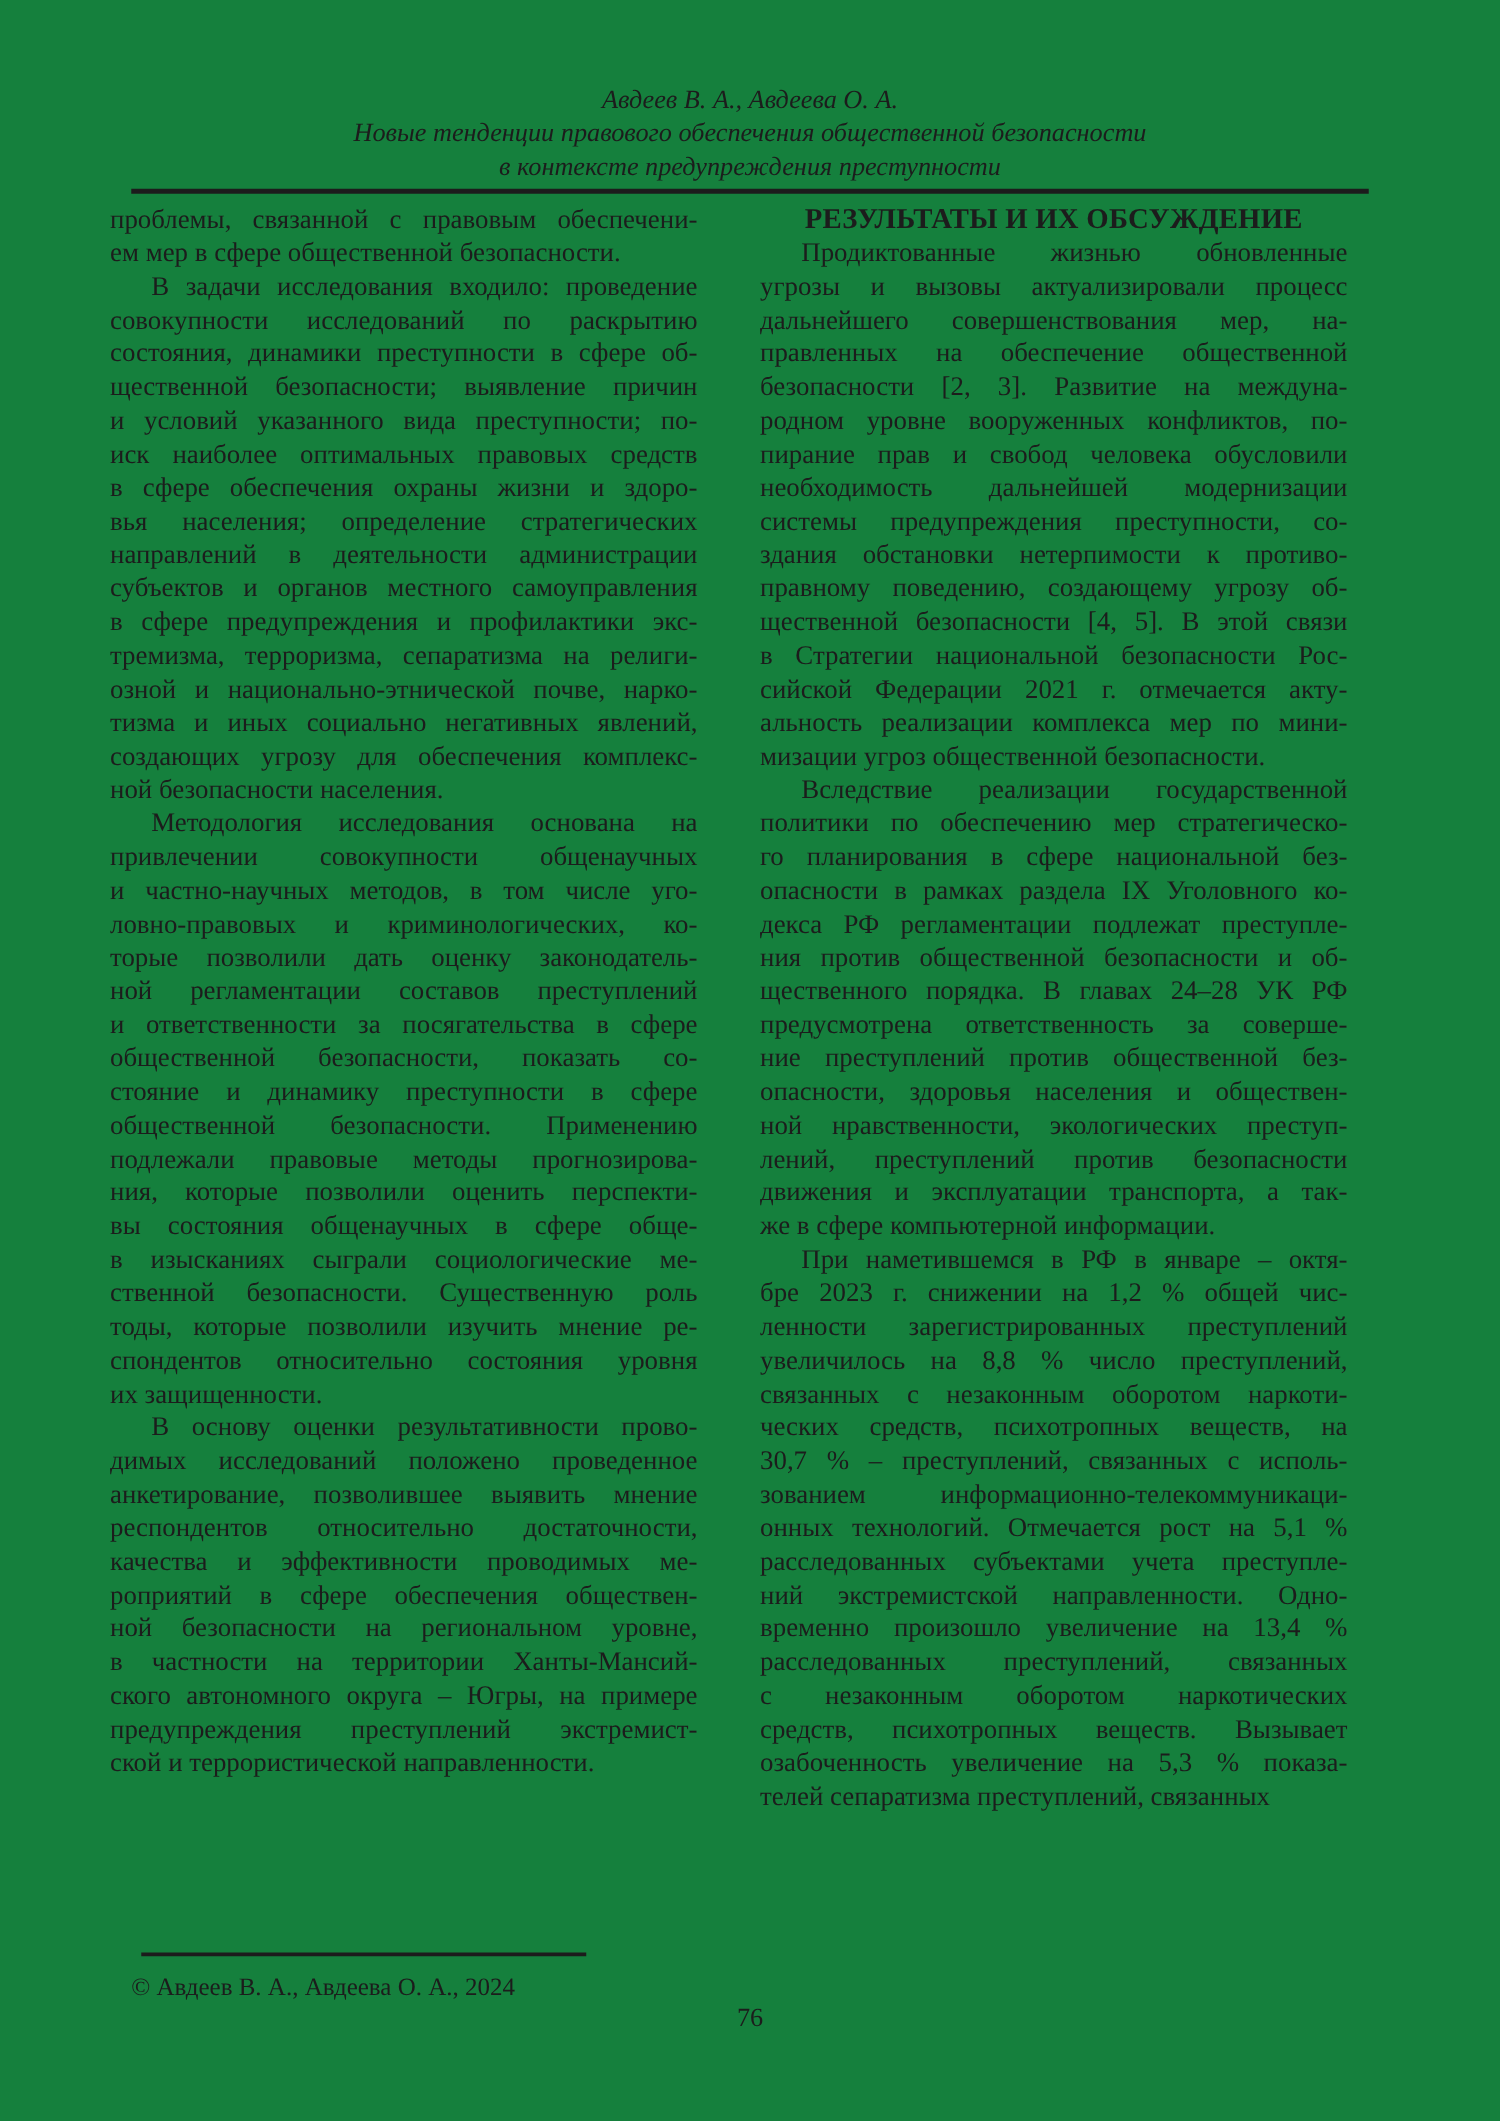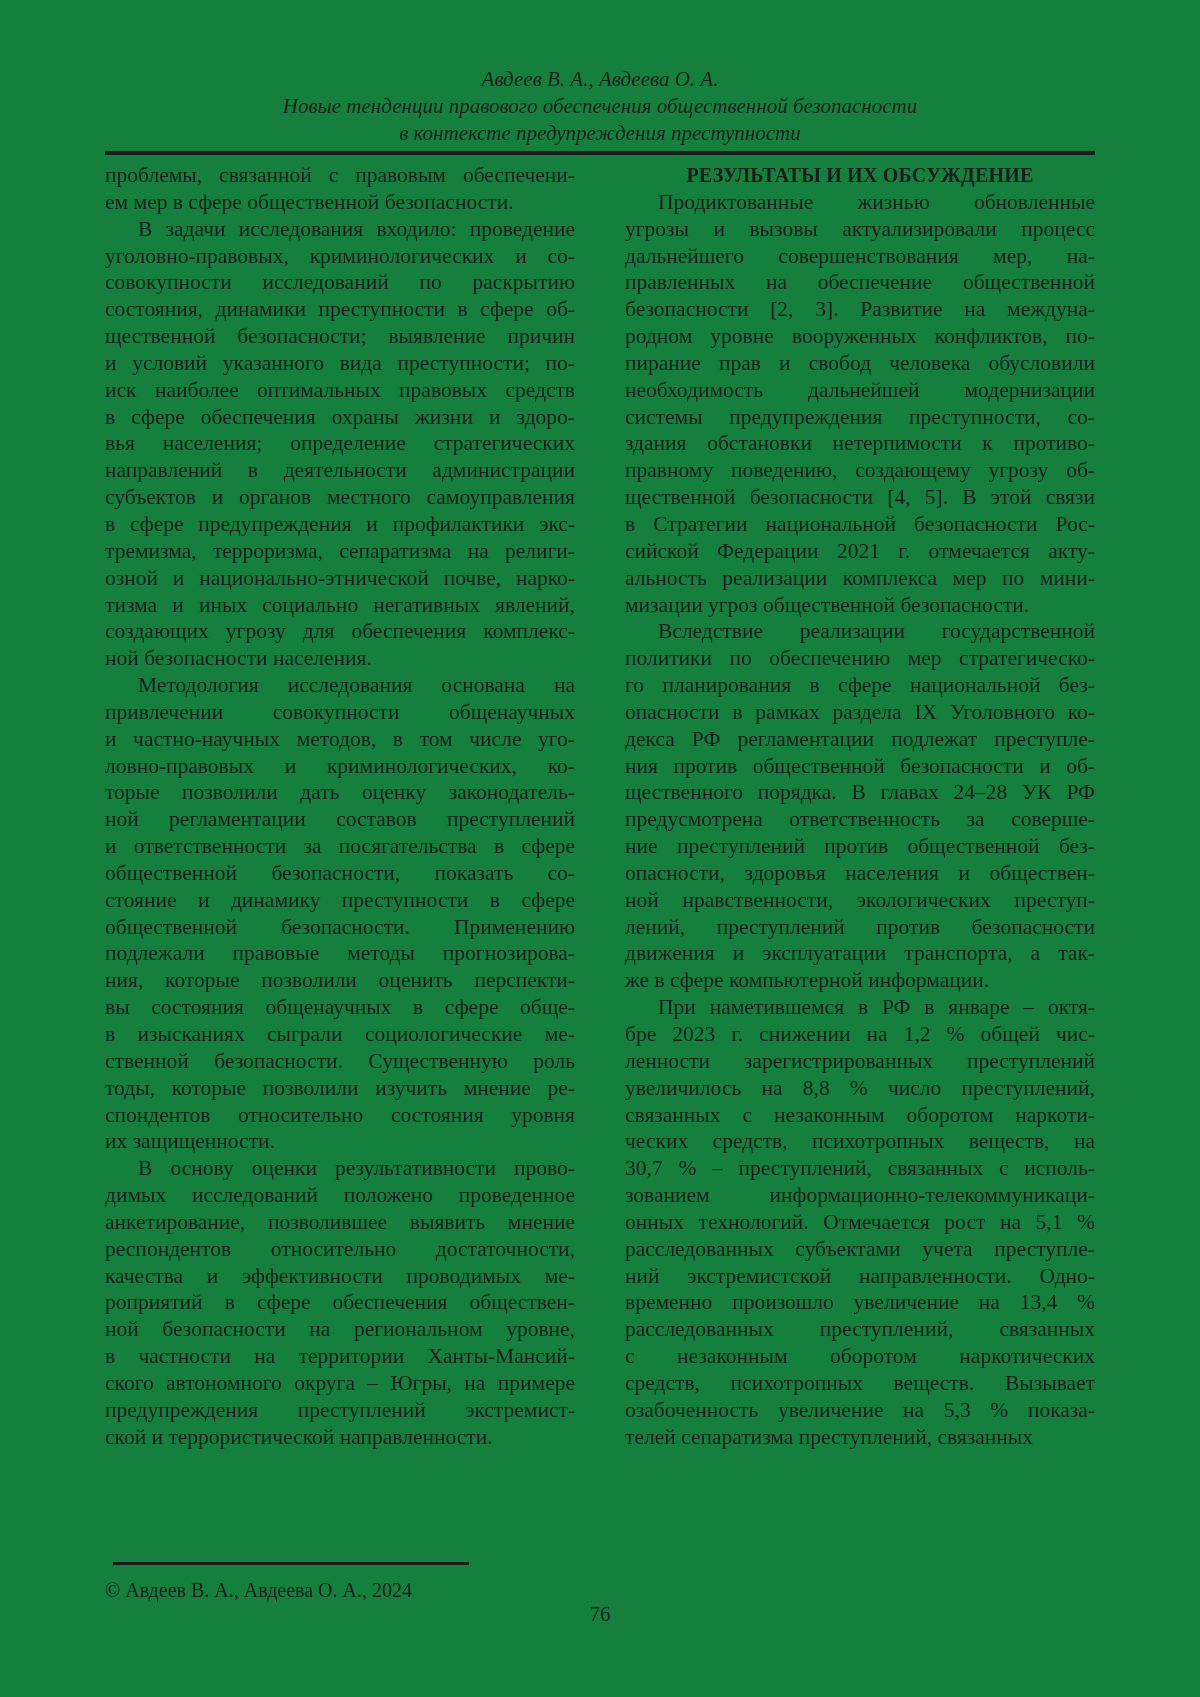--- a/index.html
+++ b/index.html
@@ -8,32 +8,32 @@
     font-family:"Liberation Serif", serif;color:#1c1c1c;overflow:hidden;
   }
   .running-head{
     position:absolute;left:105px;top:66px;width:990px;
     text-align:center;font-style:italic;font-size:21px;line-height:27px;
   }
   .head-rule{
     position:absolute;left:105px;top:151px;width:990px;height:4px;background:#1c1c1c;
   }
   .text-columns{
-    position:absolute;left:105px;top:162px;width:990px;display:flex;
+    position:absolute;left:88px;top:162px;width:990px;display:flex;
   }
   .col{width:470px;}
   .col.right-col{margin-left:50px;}
   .line{
     height:26.85px;line-height:26.85px;font-size:21.5px;
     text-align:justify;text-align-last:justify;overflow:hidden;
   }
   .line.para-end{text-align-last:left;}
   .line.para-start{text-indent:33px;}
   .col-heading{
-    height:26.85px;line-height:26.85px;font-size:20px;font-weight:bold;
+    height:26.85px;line-height:26.85px;font-size:23px;font-weight:bold;
     text-align:center;letter-spacing:.2px;
   }
   .footnote-rule{
     position:absolute;left:113px;top:1562px;width:356px;height:3px;background:#1c1c1c;
   }
   .copyright{
     position:absolute;left:105px;top:1578px;font-size:20px;line-height:24px;
   }
   .page-number{
     position:absolute;left:0;top:1601px;width:1200px;text-align:center;
@@ -52,21 +52,20 @@
   </div>
 
   <div class="head-rule"></div>
 
   <div class="text-columns">
     <div class="col left-col">
       <div>
           <div class="line">проблемы, связанной с правовым обеспечени-</div>
           <div class="line para-end">ем мер в сфере общественной безопасности.</div>
           <div class="line para-start">В задачи исследования входило: проведение</div>
-          <div class="line">уголовно-правовых, криминологических и со-</div>
           <div class="line">совокупности исследований по раскрытию</div>
           <div class="line">состояния, динамики преступности в сфере об-</div>
           <div class="line">щественной безопасности; выявление причин</div>
           <div class="line">и условий указанного вида преступности; по-</div>
           <div class="line">иск наиболее оптимальных правовых средств</div>
           <div class="line">в сфере обеспечения охраны жизни и здоро-</div>
           <div class="line">вья населения; определение стратегических</div>
           <div class="line">направлений в деятельности администрации</div>
           <div class="line">субъектов и органов местного самоуправления</div>
           <div class="line">в сфере предупреждения и профилактики экс-</div>

